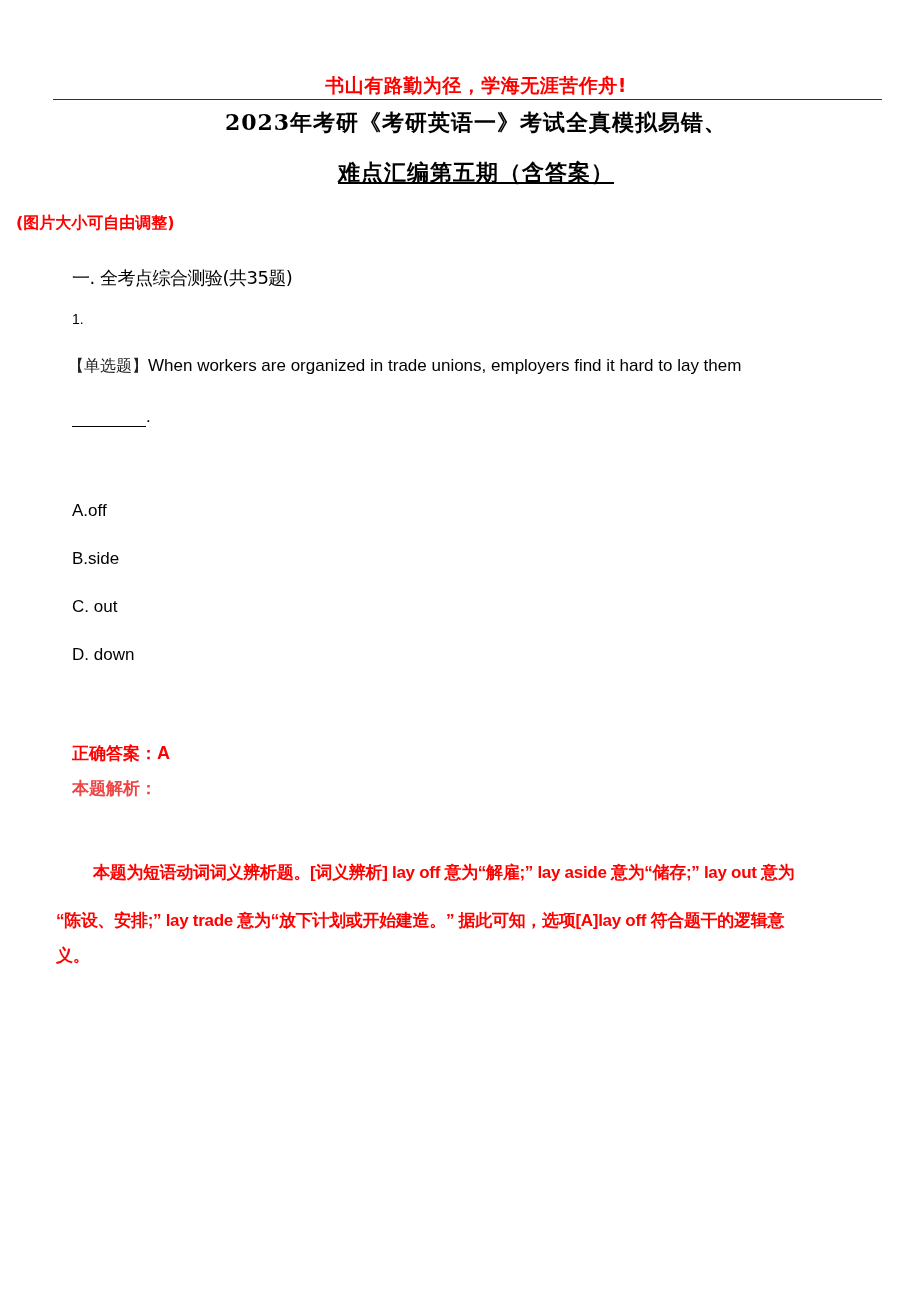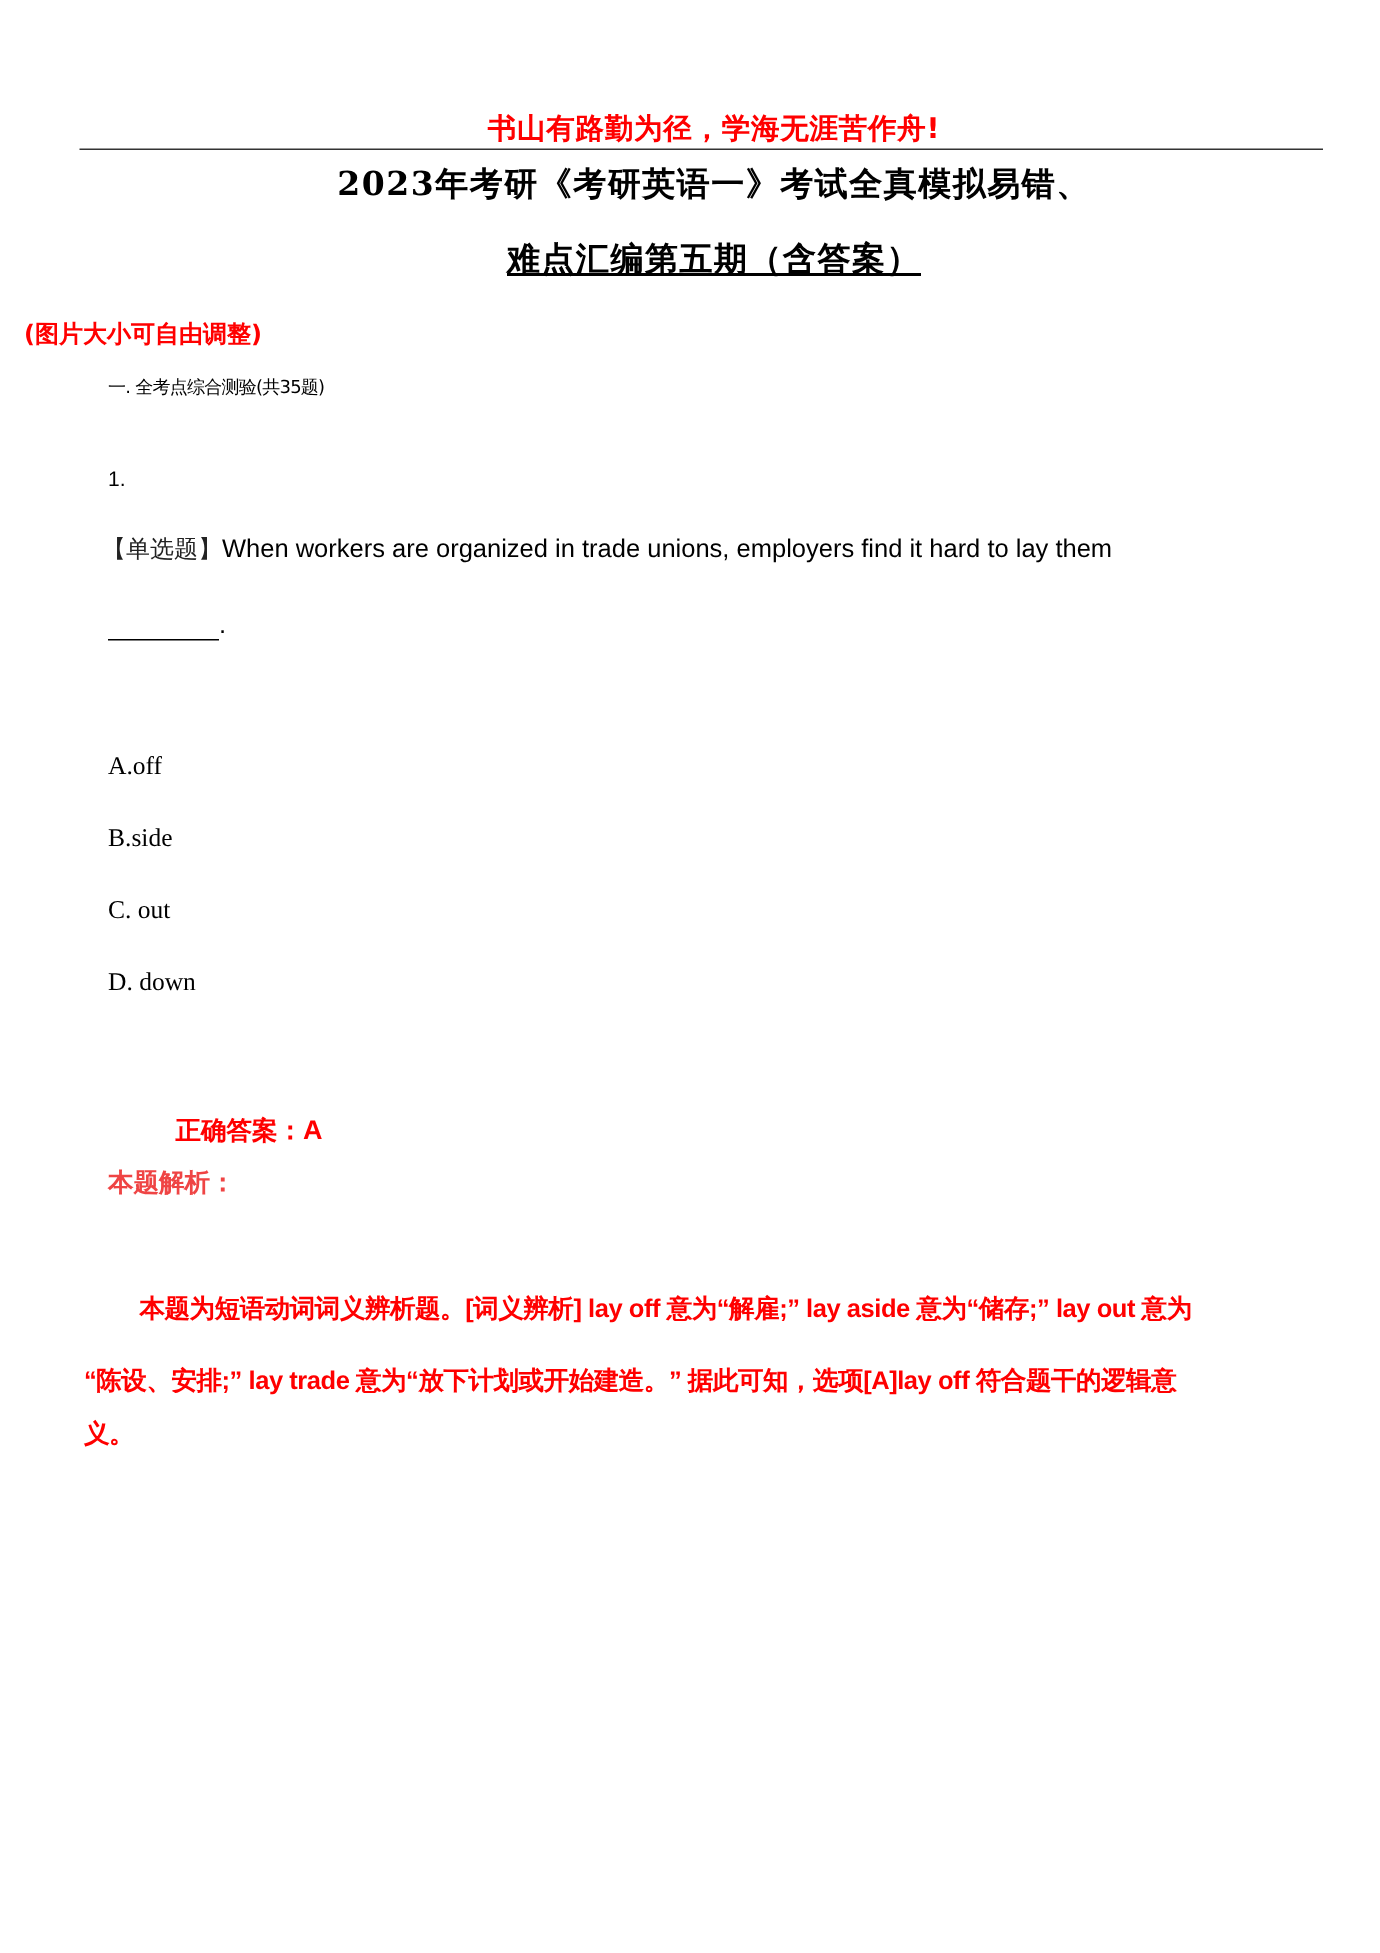--- a/index.html
+++ b/index.html
@@ -51,23 +51,23 @@
       top: 213px;
       left: 0;
       width: 920px;
       text-align: left;
       color: #ff0000;
       font-weight: bold;
       font-size: 16px;
       font-family: "DejaVu Sans", sans-serif;
     }
     .section {
-      top: 250px;
+      top: 266px;
       left: 56px;
-      font-size: 12px;
+      font-size: 18px;
       font-family: "DejaVu Sans", sans-serif;
       letter-spacing: -0.5px;
     }
     .qnum {
       top: 311px;
       left: 56px;
       font-size: 14px;
     }
     .stem {
       top: 356px;
@@ -88,30 +88,28 @@
     .blank .line {
       display: inline-block;
       width: 74px;
       border-bottom: 1px solid #000;
       height: 16px;
       vertical-align: bottom;
     }
     .option {
       left: 56px;
       font-size: 17px;
-      font-family: Liberation Serif, serif;
     }
     .ans {
       top: 742px;
       left: 56px;
       color: #ff0000;
       font-size: 17px;
       font-weight: bold;
       font-family: "DejaVu Sans", sans-serif;
-      margin-left: 45px;
     }
     .ans .val { font-family: "Liberation Sans", sans-serif; font-size: 18px; }
     .analysis-label {
       top: 777px;
       left: 56px;
       color: #ef4444;
       font-size: 17px;
       font-weight: bold;
       font-family: "DejaVu Sans", sans-serif;
     }

